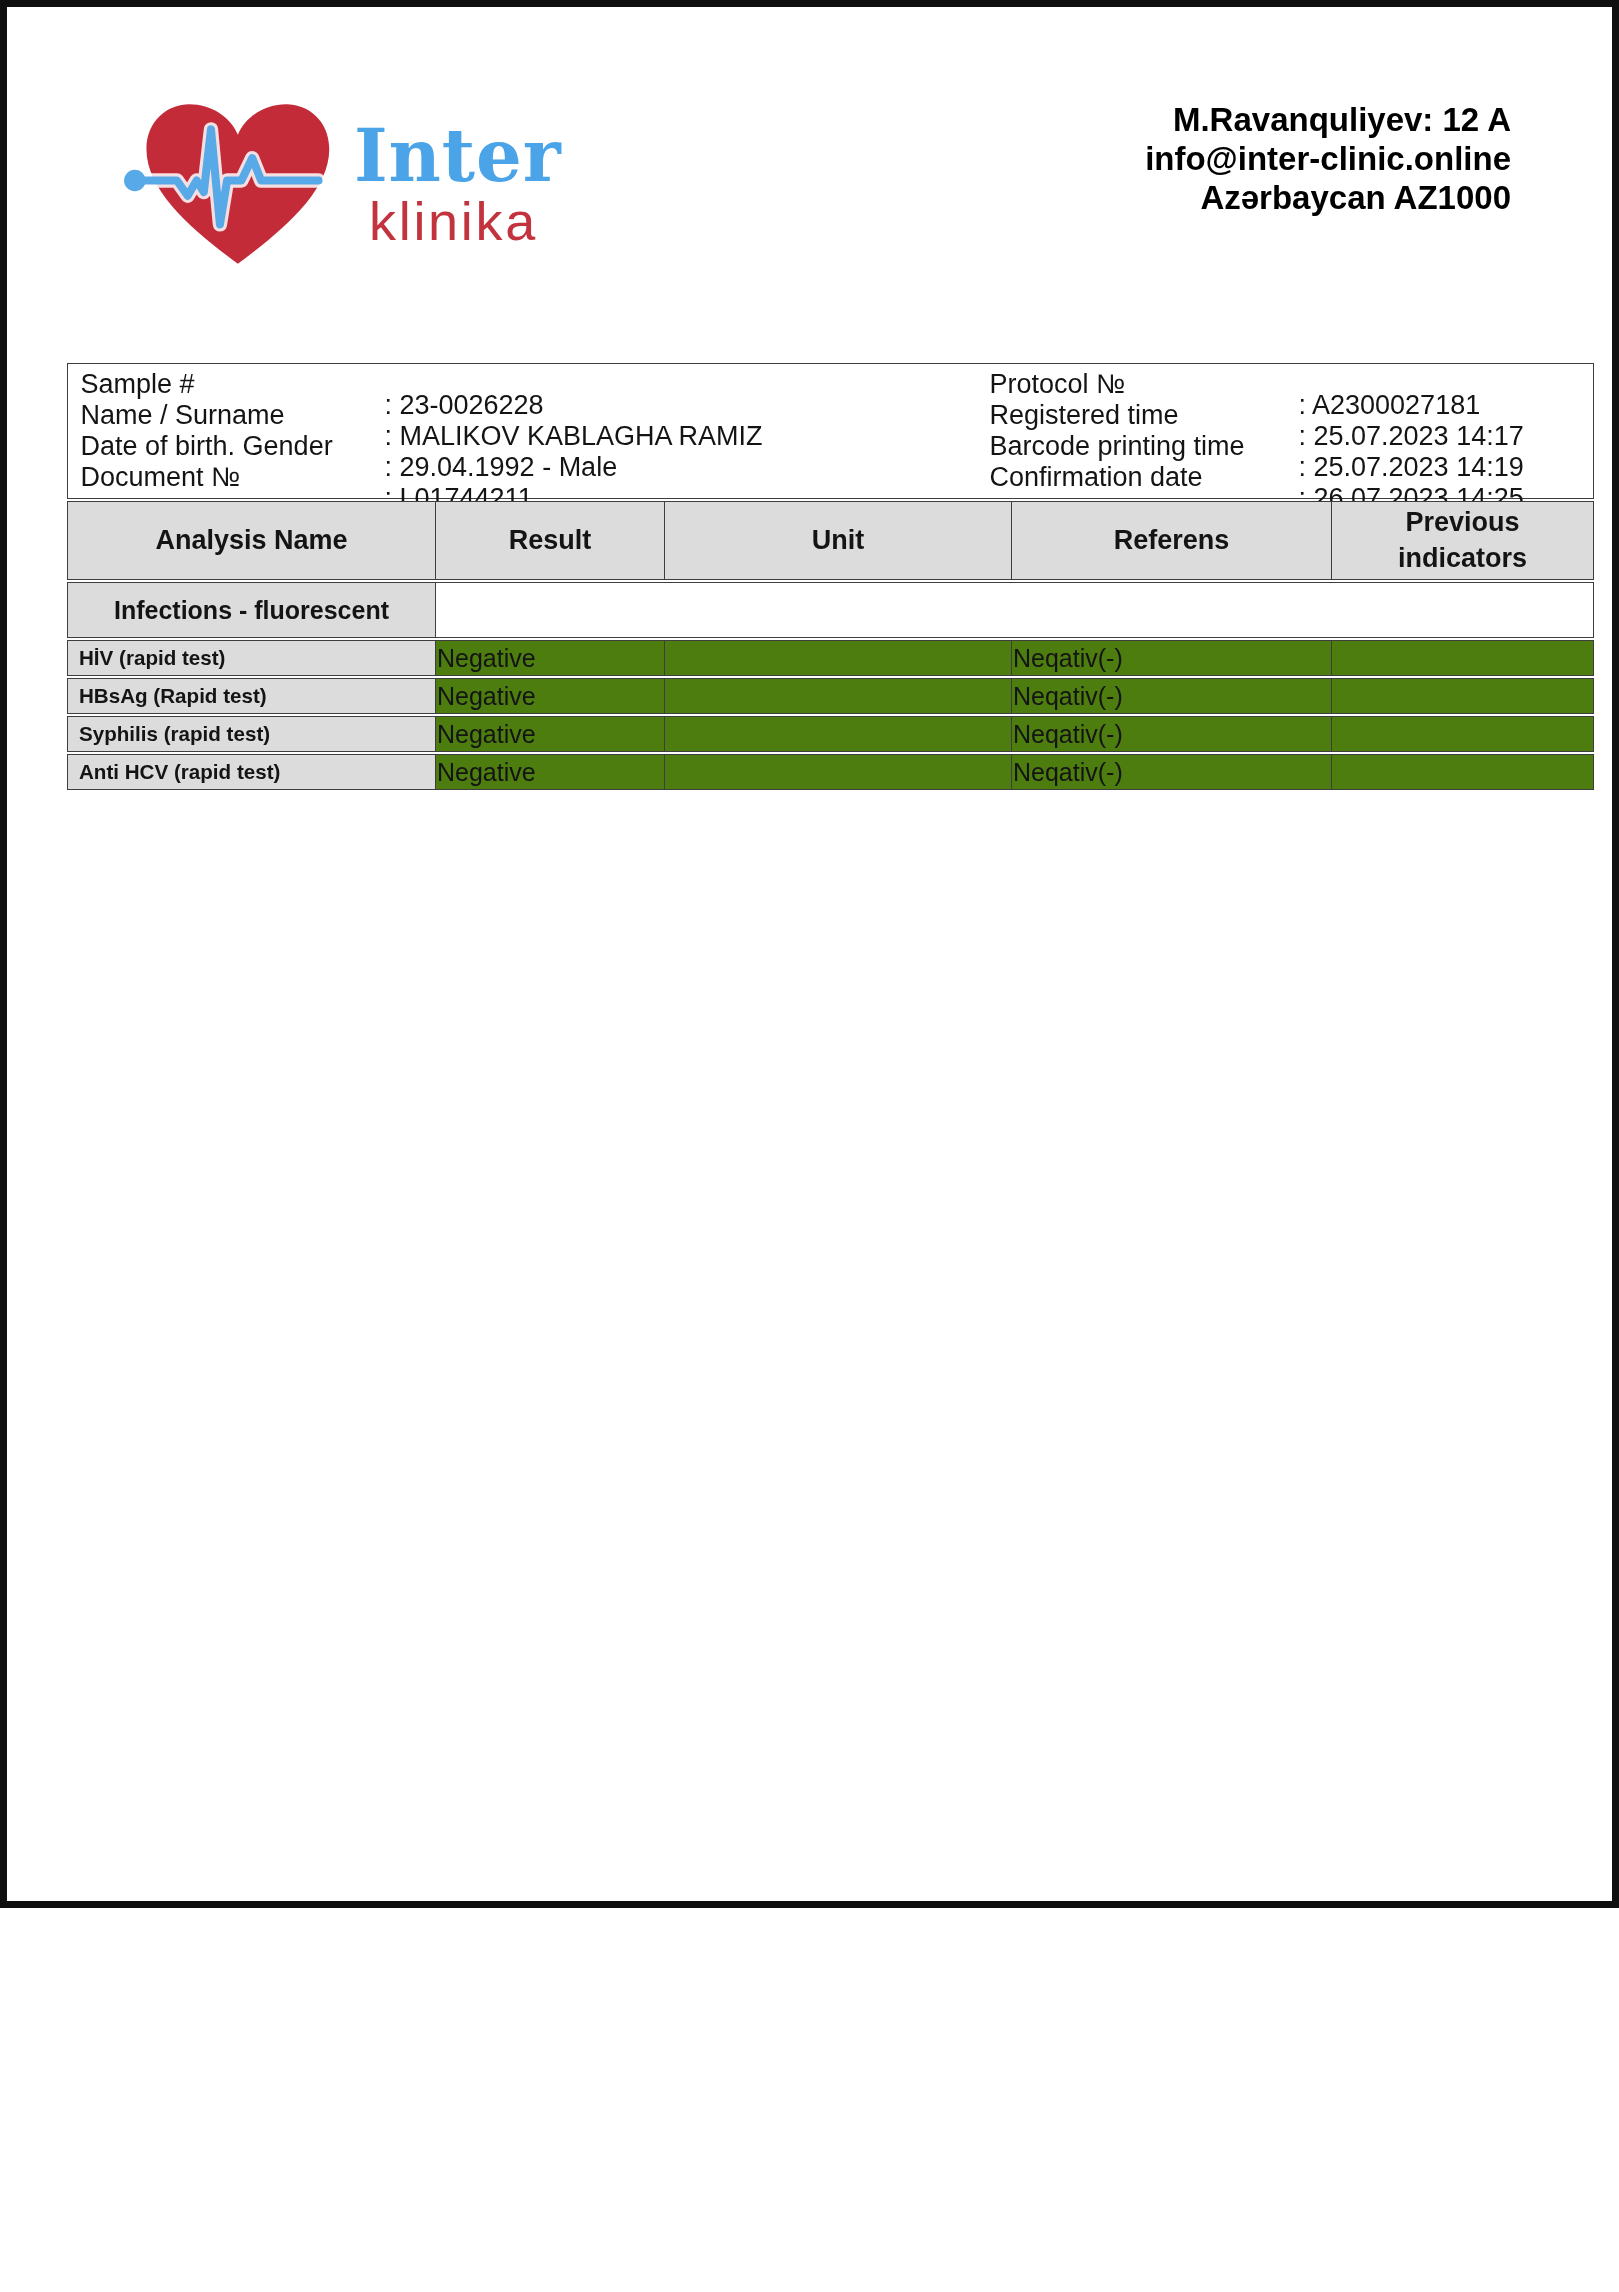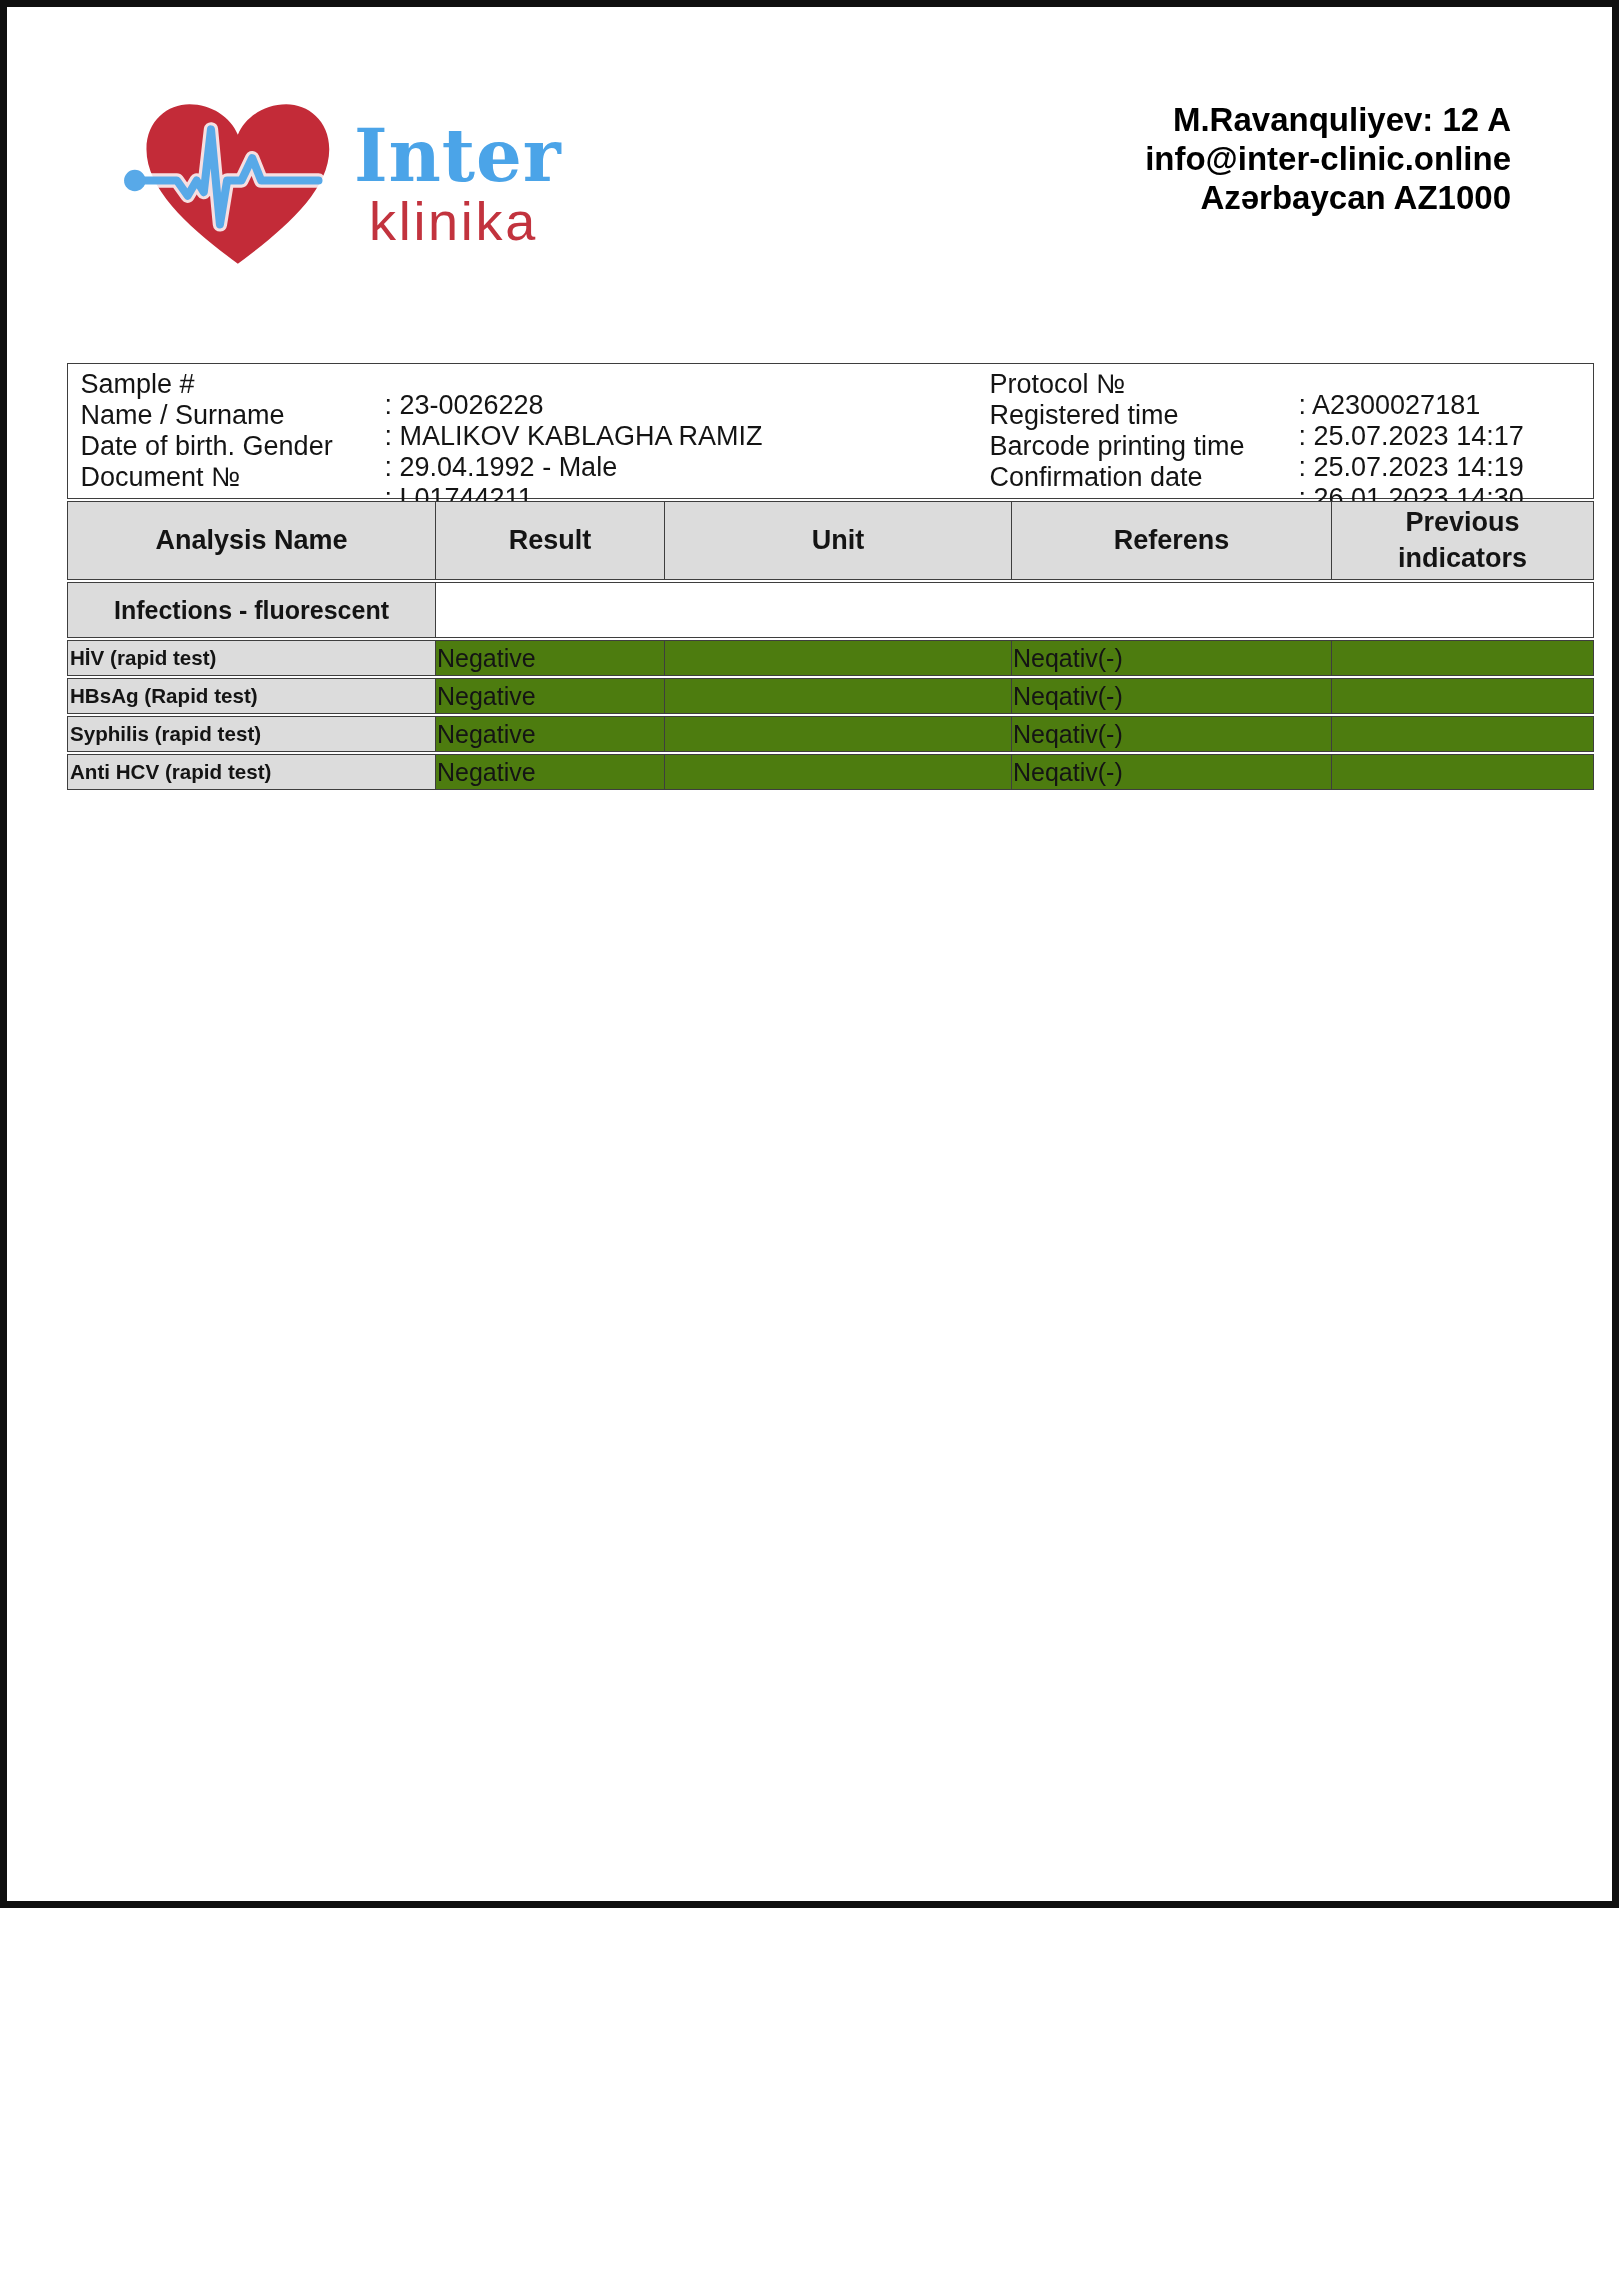--- a/index.html
+++ b/index.html
@@ -78,21 +78,21 @@
   tr.section td.sec-label {
     background:#dcdcdc; font-size:25px; font-weight:bold;
     text-align:center; vertical-align:middle;
   }
   tr.data td {
     height:36px; background:#4d7c0f;
     font-size:25px; vertical-align:middle;
   }
   tr.data td.an {
     background:#dcdcdc; font-size:20.6px; font-weight:bold;
-    text-align:left; padding-left:2px;
+    text-align:left; padding-left:11px;
   }
 </style>
 </head>
 <body>
 
 <div class="page">
 
   <svg class="heart-svg" viewBox="0 0 117 101" aria-hidden="true">
     <path d="M64 97 C 40 79 13 57 13 33 C 13 17 25 8 37 8 C 49 8 60 15 64 25 C 68 15 79 8 91 8 C 103 8 115 17 115 33 C 115 57 88 79 64 97 Z" fill="#c32b38"></path>
     <polyline points="6.5,50.5 30,50.5 36,59 41,50.5 45,57 49,22 54,75 58,50.5 66,50.5 72,38 77,50.5 109,50.5" fill="none" stroke="#ffffff" stroke-width="8" stroke-linecap="round" stroke-linejoin="round" opacity="0.85"></polyline>
@@ -121,21 +121,21 @@
       <div class="val">: 25.07.2023 14:17</div>
 
       <div class="lbl">Date of birth. Gender</div>
       <div class="val">: 29.04.1992 - Male</div>
       <div class="lbl">Barcode printing time</div>
       <div class="val">: 25.07.2023 14:19</div>
 
       <div class="lbl">Document №</div>
       <div class="val">: L01744211</div>
       <div class="lbl">Confirmation date</div>
-      <div class="val">: 26.01.2023 14:30</div>
+      <div class="val">: 26.07.2023 14:25</div>
     </div>
   </div>
 
   <table class="results">
     <colgroup>
       <col style="width:369px">
         <col style="width:229px">
         <col style="width:347px">
         <col style="width:320px">
         <col style="width:262px">

